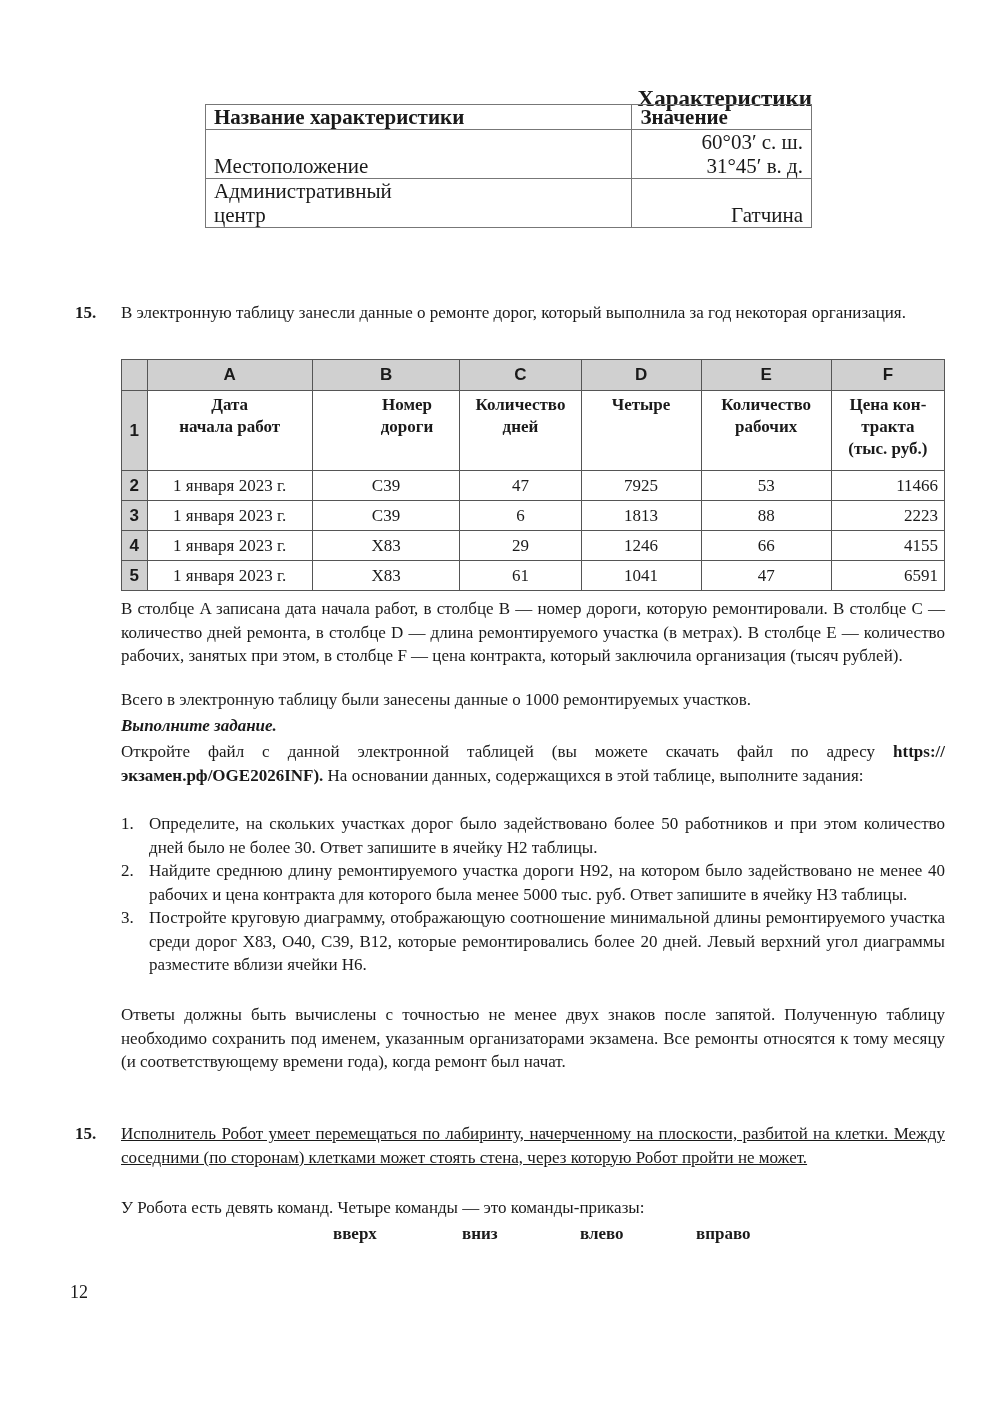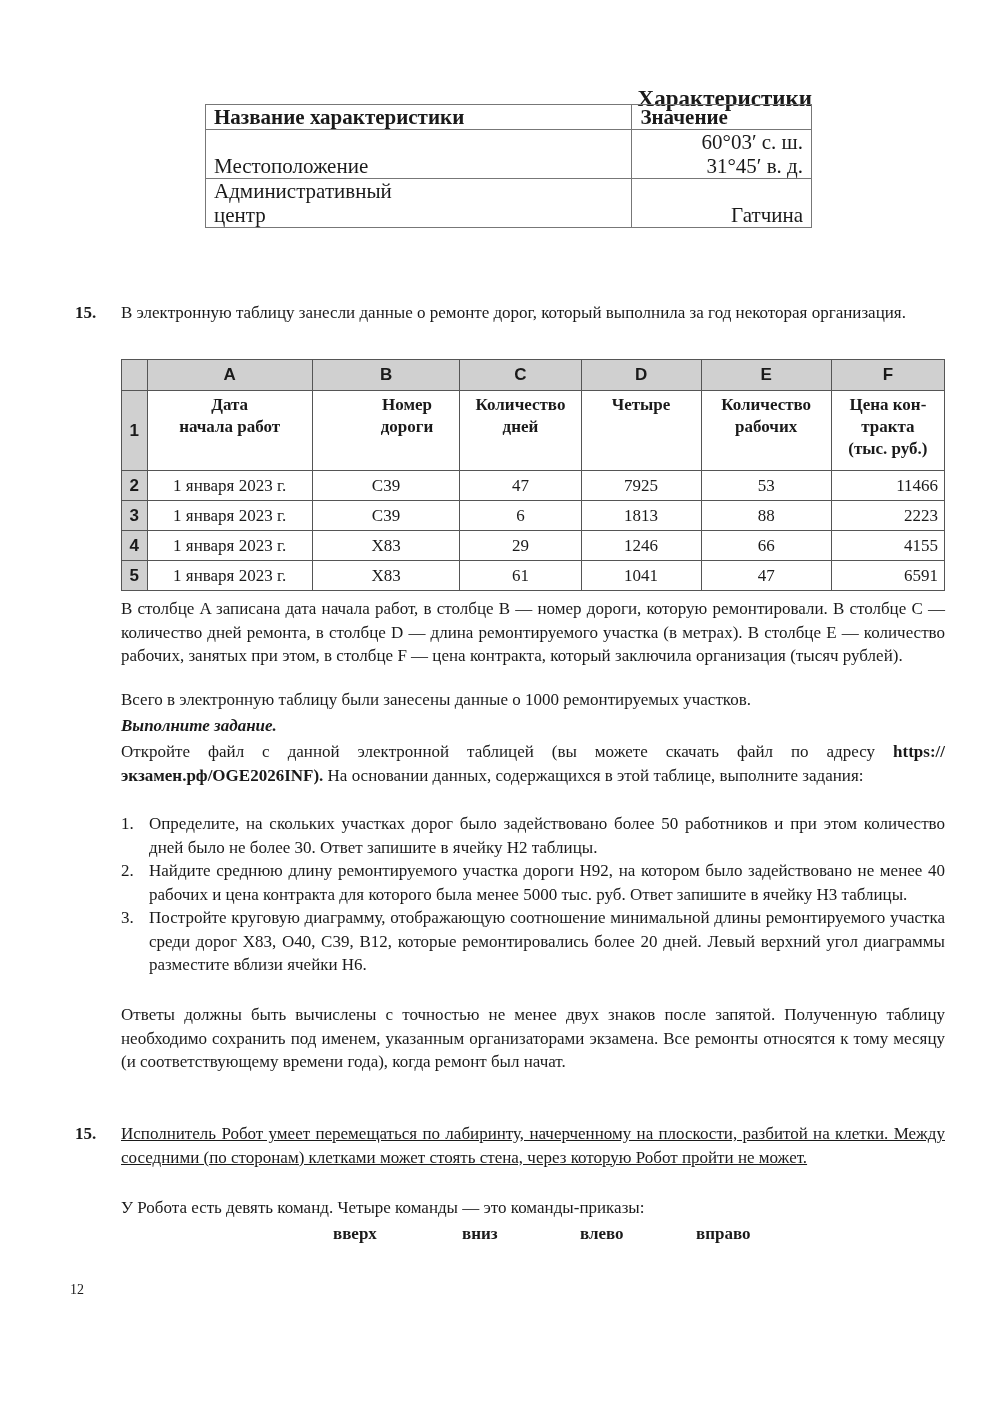--- a/index.html
+++ b/index.html
@@ -69,21 +69,21 @@
       list-style: none; font-size: 17px; line-height: 23.5px;
     }
     ol.tasks li { position: relative; padding-left: 28px; text-align: justify; }
     ol.tasks li .num { position: absolute; left: 0; top: 0; }
 
     .commands {
       top: 1224px; left: 300px; font-weight: bold; font-size: 17px;
       display: flex; gap: 1px; margin-left: 33px;
     }
     .commands span { display: inline-block; }
-    .page-number { left: 70px; top: 1282px; font-size: 14px; }
+    .page-number { left: 70px; top: 1282px; font-size: 18px; }
   </style>
 </head>
 <body>
 
 <div class="abs char-title">Характеристики</div>
 <table class="char">
   <tbody>
       <tr>
     <th>Название характеристики</th>
     <th>Значение</th>

